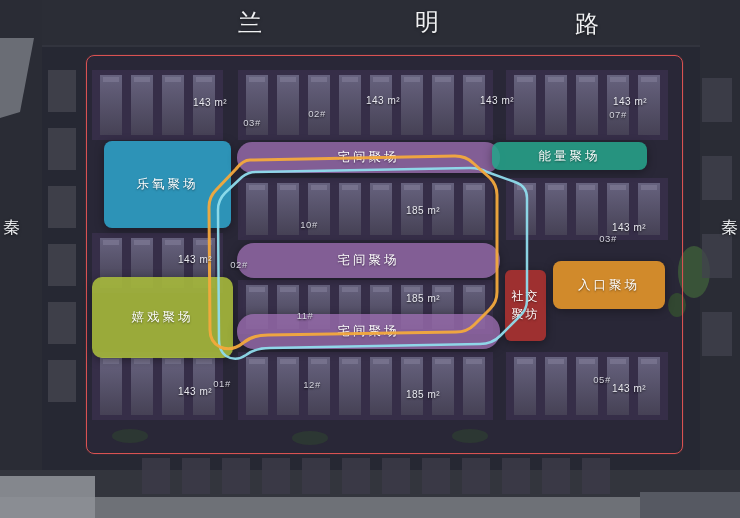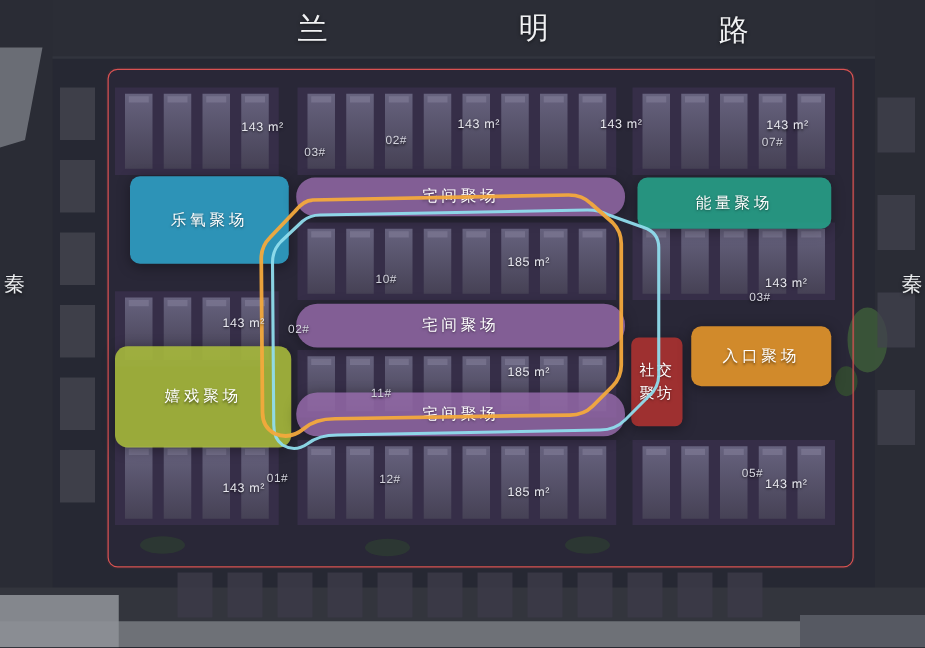--- a/index.html
+++ b/index.html
@@ -22,23 +22,23 @@
   
   .zone{
     position:absolute;display:flex;align-items:center;justify-content:center;
     color:#fff;border-radius:8px;z-index:2;
     box-shadow:0 2px 10px rgba(0,0,0,.35);
   }
   .zone .zlabel{
     font-size:12.5px;letter-spacing:3px;font-weight:500;
     text-shadow:0 1px 2px rgba(0,0,0,.5);white-space:nowrap;
   }
-  .zone.leyang{left:104px;top:141px;width:127px;height:70px;}
+  .zone.leyang{left:104px;top:141px;width:127px;height:87px;}
   .zone.zhaijian-top{left:237px;top:142px;width:263px;height:31px;border-radius:15px;}
-  .zone.nengliang{left:510px;top:142px;width:155px;height:41px;}
+  .zone.nengliang{left:492px;top:142px;width:155px;height:28px;}
   .zone.zhaijian-mid{left:237px;top:243px;width:263px;height:35px;border-radius:17px;}
   .zone.shejiao{left:505px;top:270px;width:41px;height:71px;border-radius:6px;flex-direction:column;}
   .zone.shejiao .zline{font-size:12px;letter-spacing:2px;line-height:1.45;text-shadow:0 1px 2px rgba(0,0,0,.5);}
   .zone.rukou{left:553px;top:261px;width:112px;height:48px;}
   .zone.xixi{left:92px;top:277px;width:141px;height:81px;border-radius:10px;}
   .zone.zhaijian-bot{left:237px;top:314px;width:263px;height:35px;border-radius:17px;}
 
   
   .labels{position:absolute;left:0;top:0;width:100%;height:100%;z-index:5;pointer-events:none;margin-left:45px;}
   .blabel{

